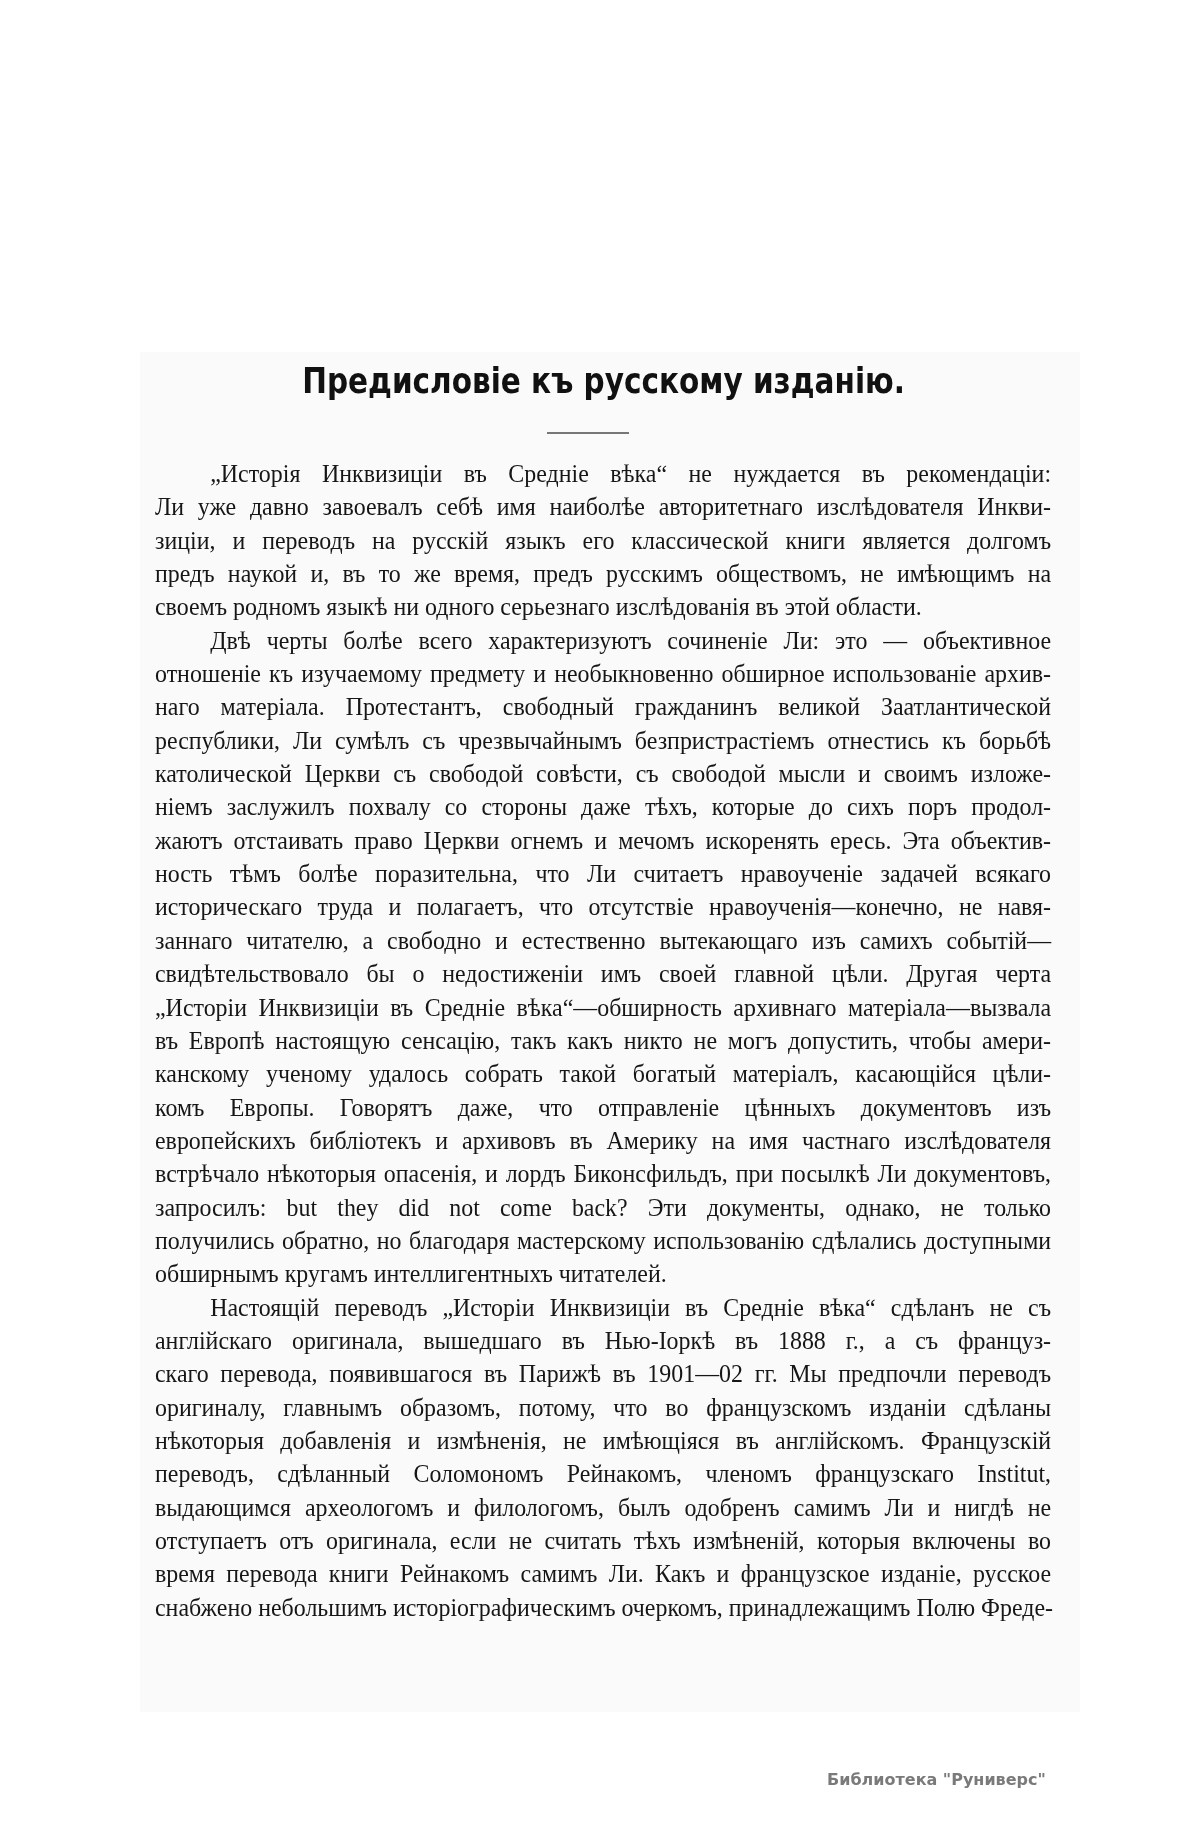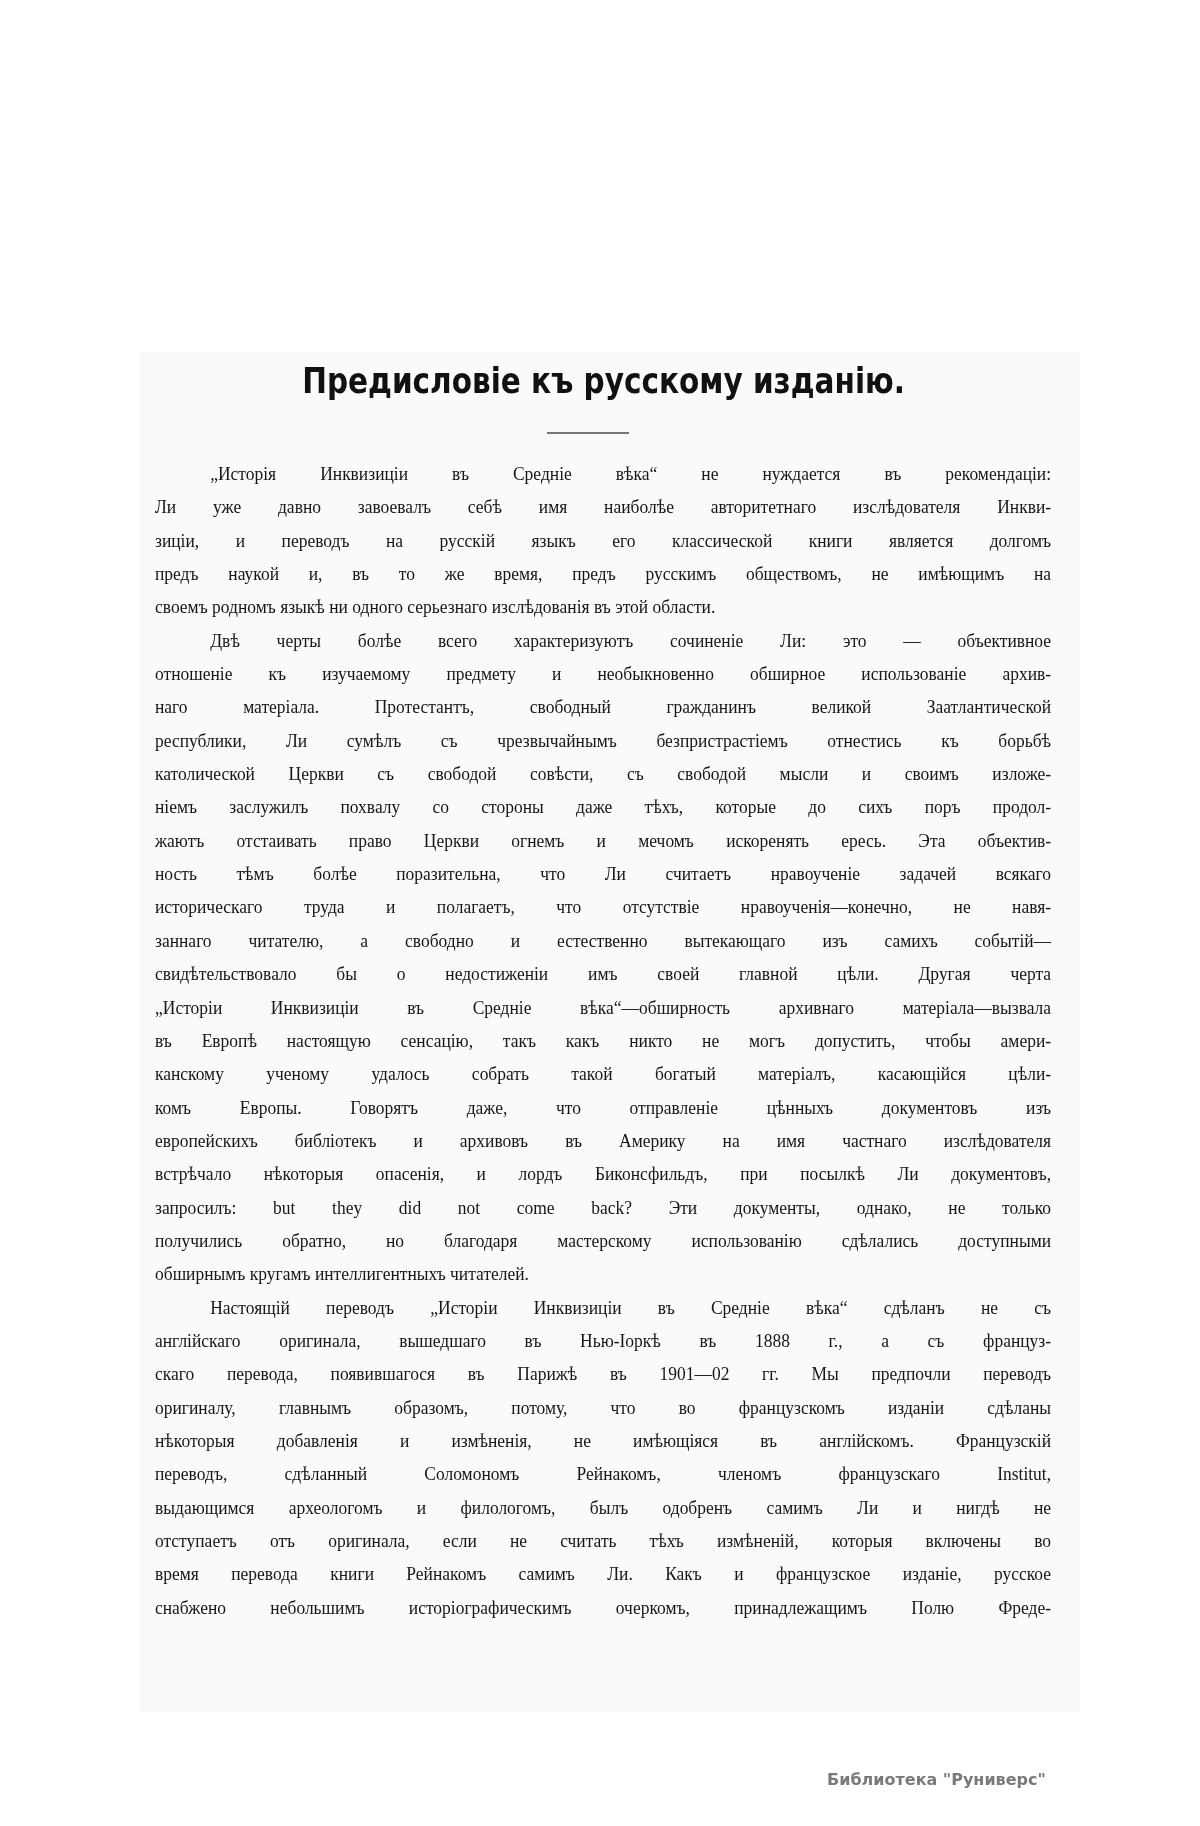--- a/index.html
+++ b/index.html
@@ -43,21 +43,21 @@
       width: 82px;
       height: 2px;
       background: #777;
     }
     .body-text {
       position: absolute;
       left: 155px;
       top: 457px;
       width: 896px;
       font-family: "Liberation Serif", serif;
-      font-size: 19px;
+      font-size: 26px;
       line-height: 33.35px;
       color: #161616;
     }
     .line {
       display: block;
       white-space: nowrap;
       text-align: justify;
       text-align-last: justify;
       height: 33.35px;
       transform: scaleX(0.92);

